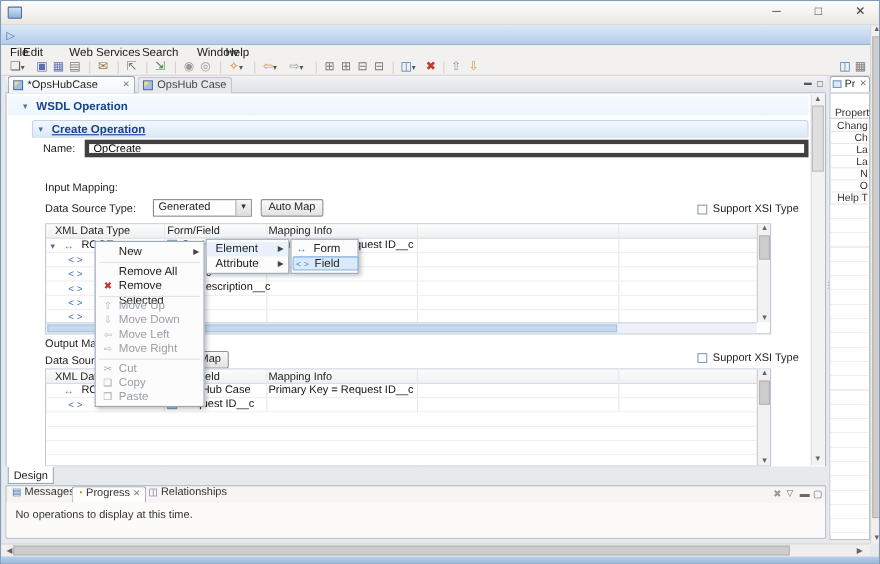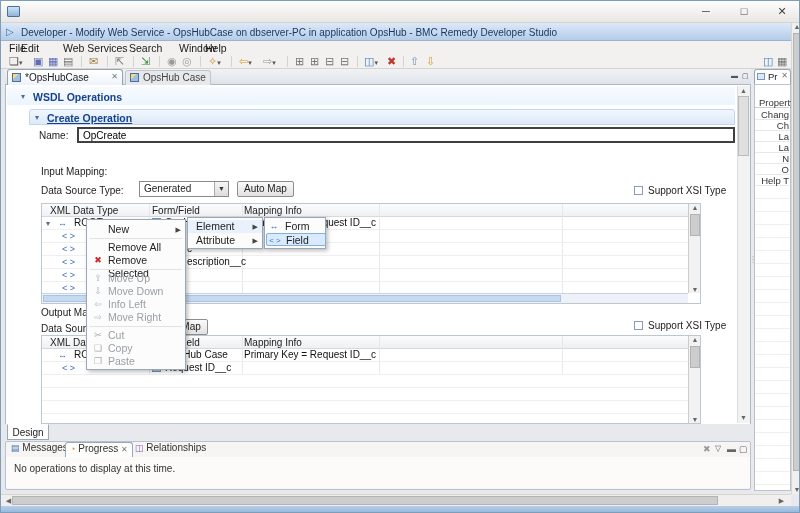--- a/index.html
+++ b/index.html
@@ -30,21 +30,21 @@
   .formico{width:9px;height:9px;border:1px solid #4a6f9b;background:linear-gradient(135deg,#f8d77e 40%,#9dc0e8 40%);}
   .editor{left:4px;top:84px;width:746px;height:339px;background:#fff;border-left:1px solid #aeb9c8;border-right:1px solid #aeb9c8;}
   .evsb{left:736px;top:85px;width:13px;height:337px;background:#f2f2f2;border-left:1px solid #dcdcdc;}
   .sbarrow{font-size:7px;color:#666;text-align:center;width:13px;}
   .evthumb{left:737px;top:95px;width:11px;height:60px;background:#dfdfdf;border:1px solid #bcbcbc;}
   
   .wsdl-strip{left:6px;top:86px;width:728px;height:18px;background:linear-gradient(#f7fbff,#ecf4fd);}
   .sec-title{font-weight:bold;color:#16418c;font-size:10.5px;}
   .twist{font-size:8px;color:#4a6f9b;}
   .create-bar{left:28px;top:108px;width:706px;height:16px;background:linear-gradient(#f2f7fd,#dce9f8);border:1px solid #c2d5ec;border-radius:3px 3px 0 0;}
-  .nameinput{left:76px;top:126px;width:658px;height:16px;border:2px solid #404040;font-size:10px;padding:0 4px;background:#fff;}
+  .nameinput{left:76px;top:126px;width:658px;height:16px;border:4px solid #404040;font-size:10px;padding:0 4px;background:#fff;}
   .combo{left:138px;top:180px;width:90px;height:16px;border:1px solid #8a8a8a;background:#fff;}
   .combo-arrow{position:absolute;right:0;top:0;width:14px;height:14px;background:linear-gradient(#f6f6f6,#dcdcdc);border-left:1px solid #aaa;text-align:center;font-size:7px;color:#333;line-height:14px;}
   .btn{height:16px;background:linear-gradient(#fafafa,#e2e2e2);border:1px solid #8e8e8e;border-radius:2px;font-size:10px;line-height:14px;padding:0 6px;}
   .chk{width:9px;height:9px;border:1px solid #8a9bb5;background:#fff;}
   .lbl{font-size:10px;color:#222;}
   
   .dtable{background:#fff;border:1px solid #bcc7d4;}
   .thead{height:13px;background:linear-gradient(#fcfcfc,#eef0f3);border-bottom:1px solid #d5d9de;font-size:10px;color:#222;}
   .cline{width:1px;background:#e6e8ea;}
   .trow{font-size:10px;color:#111;border-bottom:1px solid #efefef;height:13px;}
@@ -85,21 +85,20 @@
 <div id="win">
 
   <div class="abs rdp-bar"></div>
   <div class="abs rdp-ico"></div>
   <div class="abs winbtn" style="left:686px;">─</div>
   <div class="abs winbtn" style="left:724px;">□</div>
   <div class="abs winbtn" style="left:762px;">✕</div>
 
   <div class="abs app-bar"></div>
   <div class="abs app-ico">▷</div>
-  <div class="abs app-title">Developer - Modify Web Service - OpsHubCase on dbserver-PC in application OpsHub - BMC Remedy Developer Studio</div>
 
   <div class="abs menubar"></div>
   <div class="abs menuitem" style="left:8px;">File</div>
   <div class="abs menuitem" style="left:20px;">Edit</div>
   <div class="abs menuitem" style="left:62px;">Web Services</div>
   <div class="abs menuitem" style="left:128px;">Search</div>
   <div class="abs menuitem" style="left:178px;">Window</div>
   <div class="abs menuitem" style="left:204px;">Help</div>
 
   <div class="abs toolbar"></div>
@@ -149,21 +148,21 @@
   <div class="abs tiny" style="left:741px;top:71px;">▢</div>
 
   <div class="abs editor"></div>
   <div class="abs evsb"></div>
   <div class="abs sbarrow" style="left:736px;top:86px;">▲</div>
   <div class="abs evthumb"></div>
   <div class="abs sbarrow" style="left:736px;top:413px;">▼</div>
 
   <div class="abs wsdl-strip"></div>
   <div class="abs twist" style="left:20px;top:91px;">▾</div>
-  <div class="abs sec-title" style="left:32px;top:90px;">WSDL Operations</div>
+  <div class="abs sec-title" style="left:32px;top:90px;">WSDL Operation</div>
 
   <div class="abs create-bar"></div>
   <div class="abs twist" style="left:34px;top:112px;">▾</div>
   <div class="abs sec-title" style="left:46px;top:111px;text-decoration:underline;">Create Operation</div>
 
   <div class="abs lbl" style="left:38px;top:129px;">Name:</div>
   <input class="abs nameinput" value="OpCreate" style="">
 
   <div class="abs lbl" style="left:40px;top:165px;">Input Mapping:</div>
   <div class="abs lbl" style="left:40px;top:184px;">Data Source Type:</div>
@@ -318,21 +317,21 @@
     <div class="mi mi-dis" style="top:52px;">
       <span class="micon" style="color:#b0b8c4;">⇧</span>
       <span class="mlabel">Move Up</span>
     </div>
     <div class="mi mi-dis" style="top:65px;">
       <span class="micon" style="color:#b0b8c4;">⇩</span>
       <span class="mlabel">Move Down</span>
     </div>
     <div class="mi mi-dis" style="top:78px;">
       <span class="micon" style="color:#b0b8c4;">⇦</span>
-      <span class="mlabel">Info Left</span>
+      <span class="mlabel">Move Left</span>
     </div>
     <div class="mi mi-dis" style="top:91px;">
       <span class="micon" style="color:#b0b8c4;">⇨</span>
       <span class="mlabel">Move Right</span>
     </div>
     <div class="msep" style="top:106px;"></div>
     <div class="mi mi-dis" style="top:109px;">
       <span class="micon" style="color:#a8a8a8;">✂</span>
       <span class="mlabel">Cut</span>
     </div>

